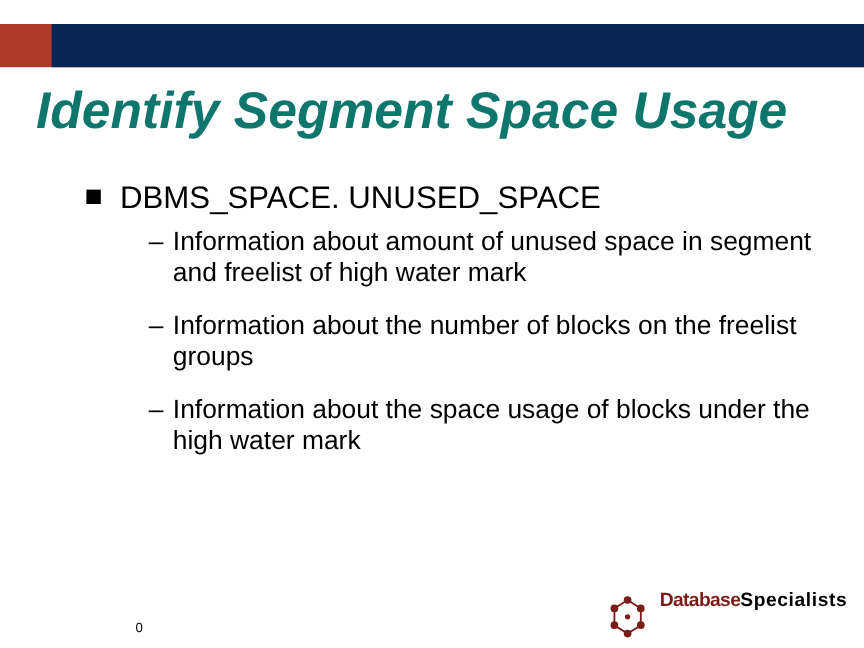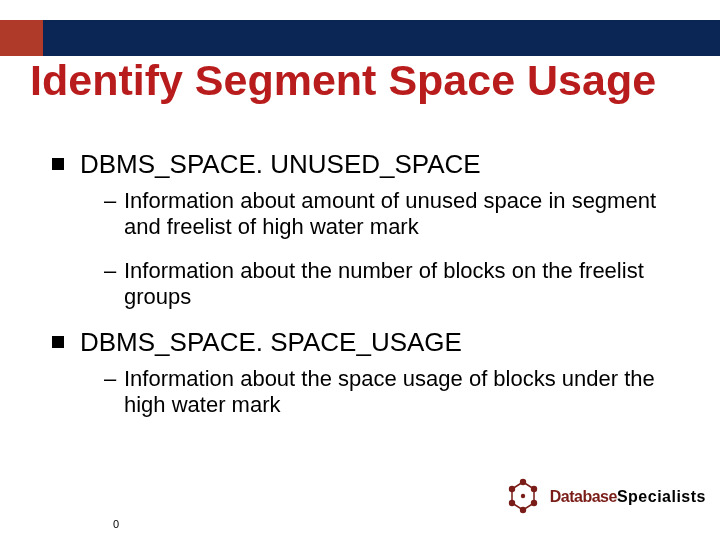--- a/index.html
+++ b/index.html
@@ -23,31 +23,32 @@
   .top-band-inner {
     position: absolute;
     top: 20px;
     left: 43px;
     width: 677px;
     height: 36px;
     background: #0b2655;
   }
   .title {
     position: absolute;
-    top: 56px;
+    top: 69px;
     left: 30px;
     font-size: 43px;
     font-weight: bold;
-    color: #b91c1c;
+    color: #0f766e;
     white-space: nowrap;
+    font-style: italic;
   }
   .content {
     position: absolute;
     top: 150px;
-    left: 52px;
+    left: 72px;
     width: 620px;
   }
   .l1 {
     font-size: 26px;
     color: #000;
     margin-bottom: 8px;
     position: relative;
     padding-left: 28px;
     line-height: 1.15;
   }
@@ -74,24 +75,23 @@
   }
   .pagenum {
     position: absolute;
     bottom: 10px;
     left: 113px;
     font-size: 11px;
     color: #000;
   }
   .logo {
     position: absolute;
-    bottom: 22px;
+    bottom: 4px;
     right: 14px;
     display: flex;
-    align-items: center;
     gap: 6px;
   }
   .logo-mark {
     width: 42px;
     height: 42px;
     position: relative;
   }
   .logo-mark svg { width: 42px; height: 42px; }
   .logo-text {
     line-height: 0.9;
@@ -125,24 +125,20 @@
   <div class="l2">
     <span class="dash">–</span>
     <span>Information about amount of unused space in segment and freelist of high water mark</span>
   </div>
 
   <div class="l2">
     <span class="dash">–</span>
     <span>Information about the number of blocks on the freelist groups</span>
   </div>
 
-  <div class="l1">
-    <span class="bullet"></span>
-    <span>DBMS_SPACE. SPACE_USAGE</span>
-  </div>
   <div class="l2">
     <span class="dash">–</span>
     <span>Information about the space usage of blocks under the high water mark</span>
   </div>
 
 </div>
 
 <div class="pagenum">0</div>
 
 <div class="logo">

